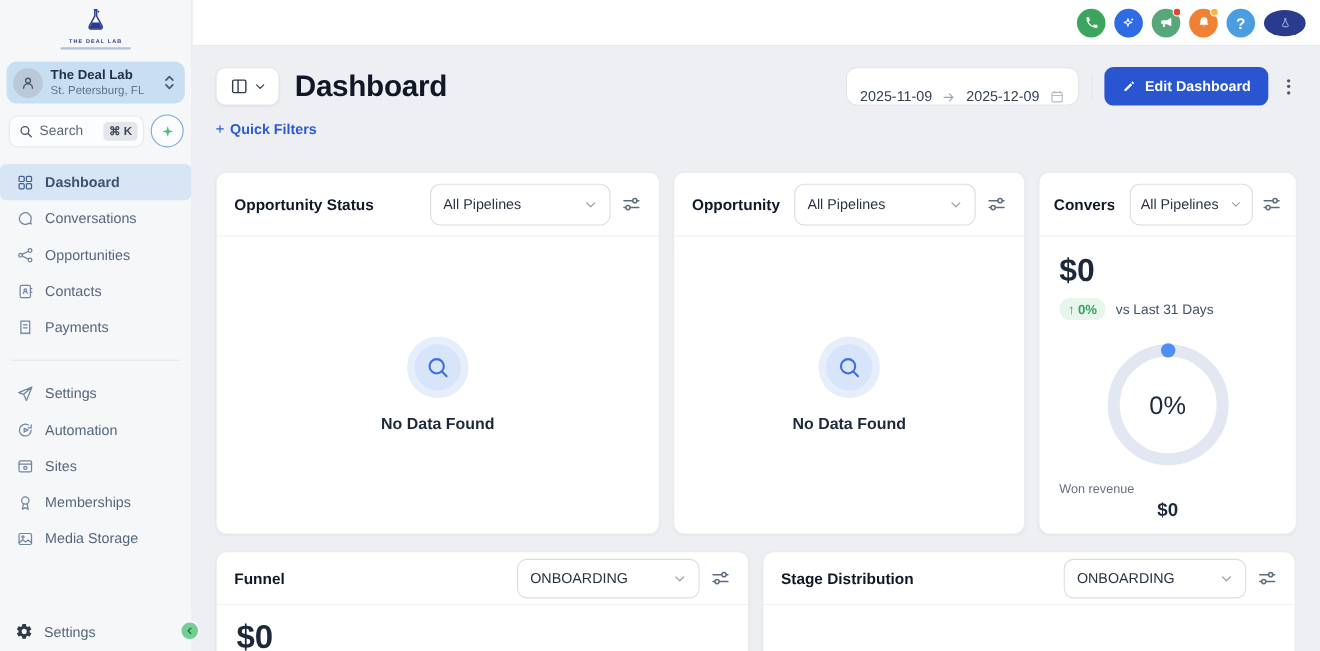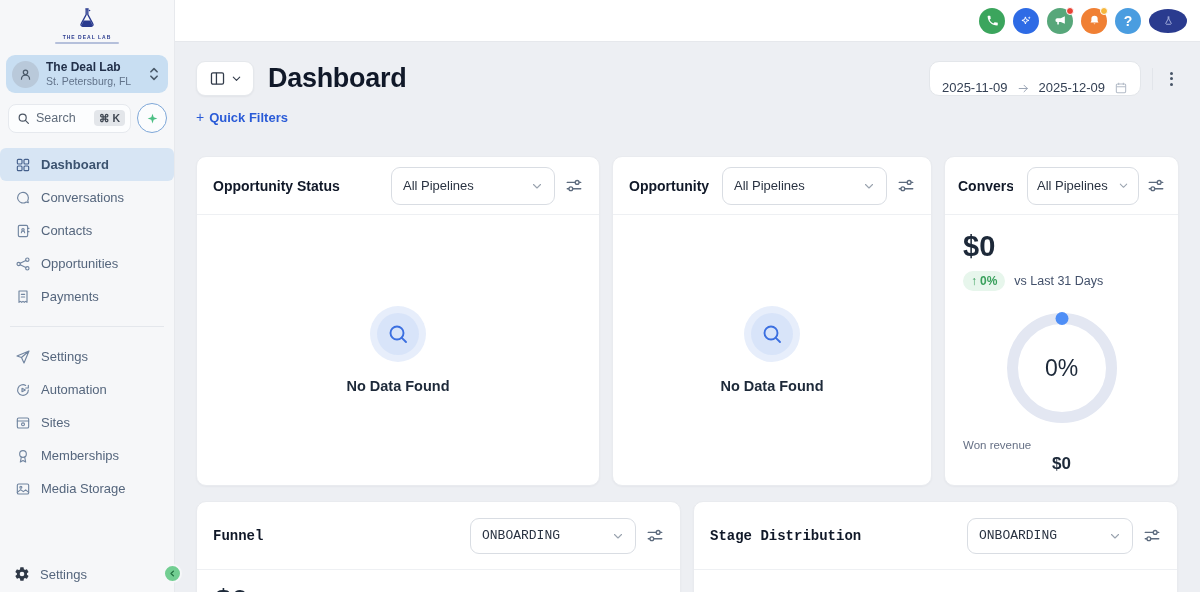--- a/index.html
+++ b/index.html
@@ -54,21 +54,21 @@
   .kebab i { width:3px; height:3px; border-radius:50%; background:#475467; }
   .quick-filters { margin-top:13px; display:flex; align-items:center; gap:5px; font-size:13px; font-weight:bold; color:#2a5bd7; cursor:pointer; width:fit-content; }
   .qf-plus { font-size:14px; font-weight:normal; }
 
   .card-row { display:flex; gap:12px; }
   .row1 { margin-top:31px; }
   .row2 { margin-top:15px; }
   .card { background:#fff; border:1px solid #e9ebef; border-radius:10px; box-shadow:0 1px 2px rgba(16,24,40,.04); display:flex; flex-direction:column; overflow:hidden; }
   .card-head { display:flex; align-items:center; gap:10px; padding:0 16px; border-bottom:1px solid #eef0f3; flex:none; }
   .row1 .card-head { height:58px; }
-  .row2 .card-head { height:68px;font-family:Liberation Mono, monospace; }
+  .row2 .card-head { height:48px; }
   .card-title { font-size:14px; font-weight:bold; color:#101828; white-space:nowrap; overflow:hidden; }
   .select { margin-left:auto; height:38px; border:1px solid #d9dde3; border-radius:9px; display:flex; align-items:center; padding:0 11px; gap:8px; cursor:pointer; flex:none; }
   .row2 .select { height:36px; }
   .select-val { font-size:13px; color:#2a3342; white-space:nowrap; overflow:hidden; }
   .sliders { flex:none; cursor:pointer; display:flex; }
 
   .empty-body { flex:1; display:flex; flex-direction:column; align-items:center; justify-content:center; gap:16px; }
   .blob { width:56px; height:56px; border-radius:50%; background:#e7eefb; display:flex; align-items:center; justify-content:center; }
   .blob-in { width:42px; height:42px; border-radius:50%; background:#d8e4f9; display:flex; align-items:center; justify-content:center; }
   .empty-text { font-size:14.5px; font-weight:bold; color:#1d2939; }
@@ -150,36 +150,36 @@
       <span class="nicon">
           <svg width="16" height="16" viewBox="0 0 24 24">
             <path d="M20 11.5a8 8 0 1 0-3.2 6.4L20 19l-.9-3.1A8 8 0 0 0 20 11.5z"></path>
           </svg>
         </span>
       <span class="nlabel">Conversations</span>
     </div>
     <div class="nav-item">
       <span class="nicon">
           <svg width="16" height="16" viewBox="0 0 24 24">
-            <rect x="5" y="3.5" width="14" height="17" rx="2"></rect>
-            <path d="M19 8h2M19 13h2M9.5 14.5a2.5 2.5 0 0 1 5 0M12 8.5a1.8 1.8 0 1 0 0 3.6 1.8 1.8 0 0 0 0-3.6z"></path>
-          </svg>
-        </span>
-      <span class="nlabel">Contacts</span>
-    </div>
-    <div class="nav-item">
-      <span class="nicon">
-          <svg width="16" height="16" viewBox="0 0 24 24">
             <circle cx="5.5" cy="12" r="2.5"></circle>
             <circle cx="18.5" cy="5.5" r="2.5"></circle>
             <circle cx="18.5" cy="18.5" r="2.5"></circle>
             <path d="M7.8 10.9l8.4-4.2M7.8 13.1l8.4 4.2"></path>
           </svg>
         </span>
       <span class="nlabel">Opportunities</span>
+    </div>
+    <div class="nav-item">
+      <span class="nicon">
+          <svg width="16" height="16" viewBox="0 0 24 24">
+            <rect x="5" y="3.5" width="14" height="17" rx="2"></rect>
+            <path d="M19 8h2M19 13h2M9.5 14.5a2.5 2.5 0 0 1 5 0M12 8.5a1.8 1.8 0 1 0 0 3.6 1.8 1.8 0 0 0 0-3.6z"></path>
+          </svg>
+        </span>
+      <span class="nlabel">Contacts</span>
     </div>
     <div class="nav-item">
       <span class="nicon">
           <svg width="16" height="16" viewBox="0 0 24 24">
             <path d="M6 3h12v17l-2-1.4-2 1.4-2-1.4L10 20l-2-1.4L6 20V3z"></path>
             <path d="M9.5 8h5M9.5 12h5"></path>
           </svg>
         </span>
       <span class="nlabel">Payments</span>
     </div>
@@ -301,20 +301,26 @@
         <svg width="13" height="13" viewBox="0 0 24 24">
             <path d="M4 12h15M13 6l6 6-6 6" fill="none" stroke="#98a2b3" stroke-width="1.8" stroke-linecap="round" stroke-linejoin="round"></path>
           </svg>
         <span class="date-txt">2025-12-09</span>
         <svg width="14" height="14" viewBox="0 0 24 24">
             <rect x="4" y="5" width="16" height="15" rx="2" fill="none" stroke="#b4bcc8" stroke-width="1.8"></rect>
             <path d="M8 3v4M16 3v4M4 10h16" stroke="#b4bcc8" stroke-width="1.8"></path>
           </svg>
       </div>
       <span class="vsep"></span>
+      <button class="edit-btn">
+        <svg width="13" height="13" viewBox="0 0 24 24">
+            <path fill="#fff" d="M4 17.2V20h2.8L17.2 9.6l-2.8-2.8L4 17.2zM19.7 7.1a1 1 0 0 0 0-1.4l-1.4-1.4a1 1 0 0 0-1.4 0l-1.3 1.3 2.8 2.8 1.3-1.3z"></path>
+          </svg>
+        <span>Edit Dashboard</span>
+      </button>
       <span class="kebab">
           <i></i>
           <i></i>
           <i></i>
         </span>
     </div>
   </div>
 
   <div class="quick-filters">
     <span class="qf-plus">+</span>

